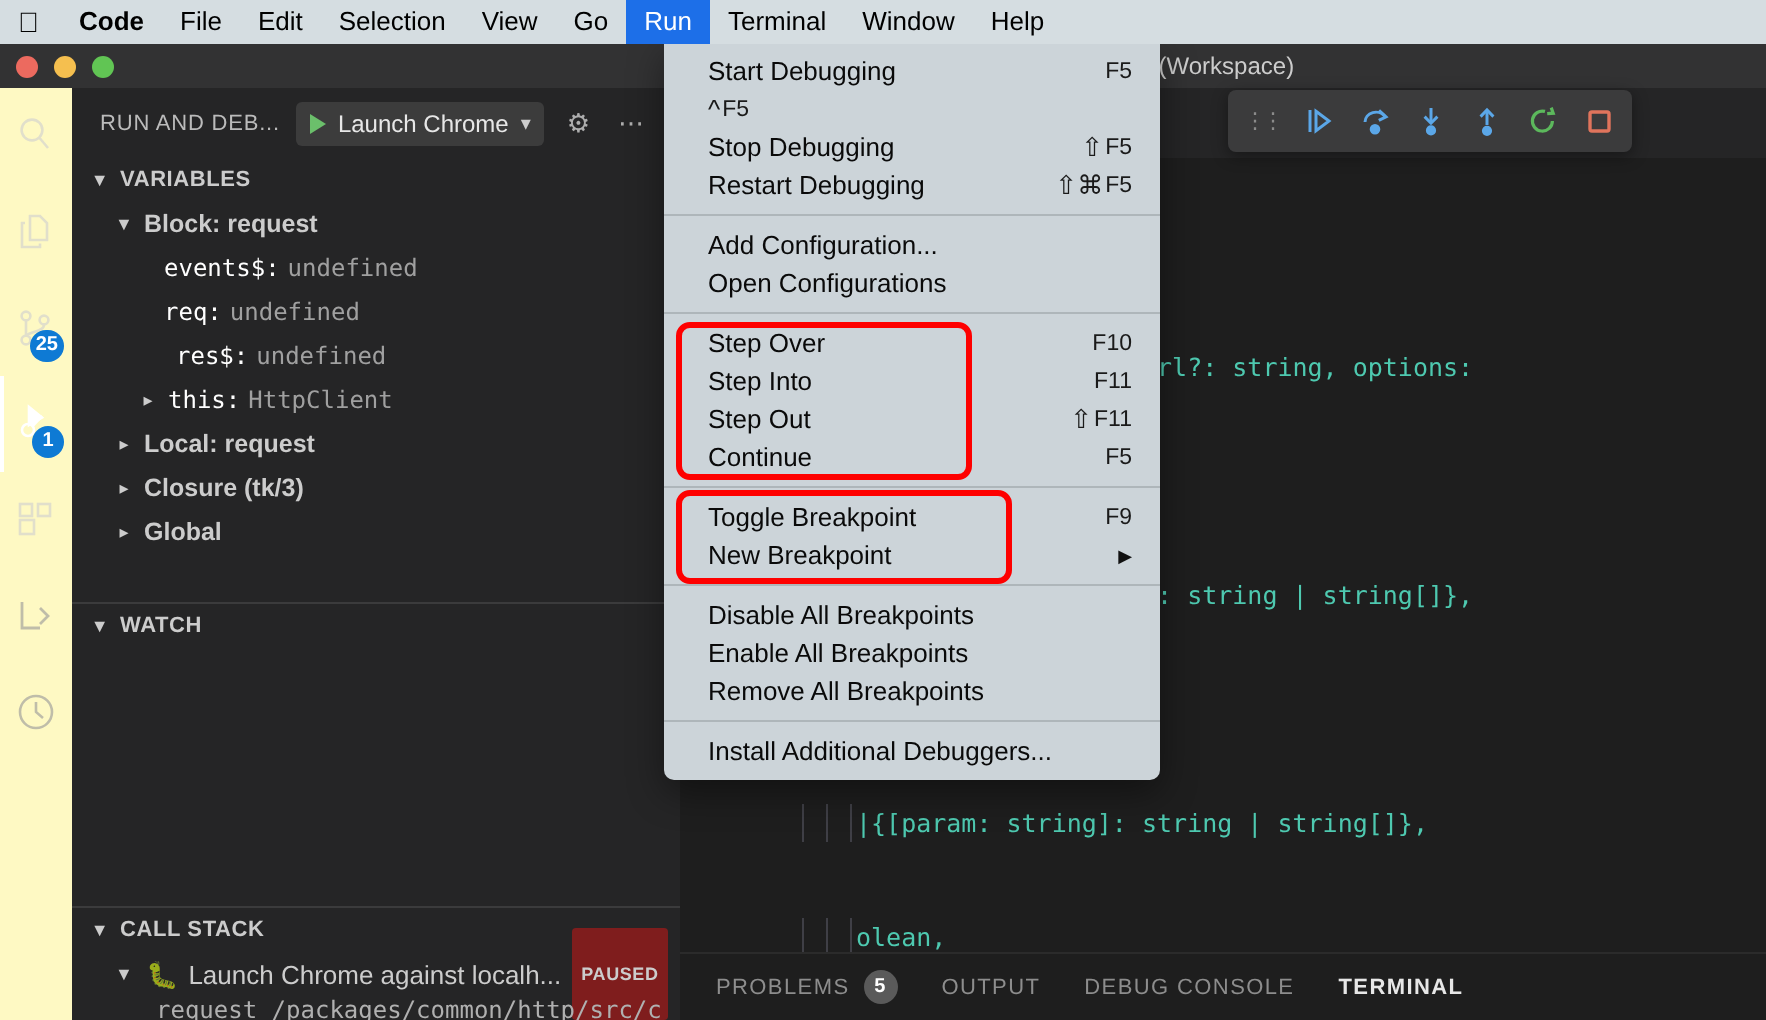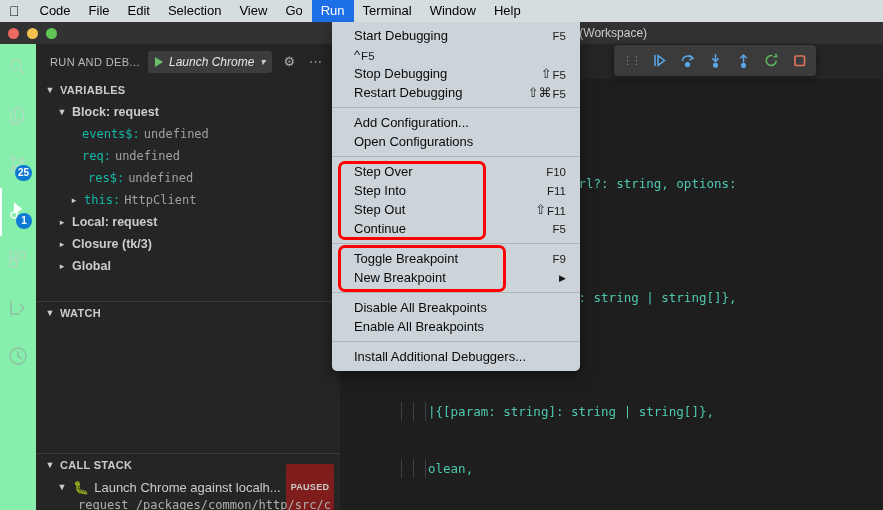--- a/index.html
+++ b/index.html
@@ -15,21 +15,21 @@
   
   .macbar {
     position: absolute; top: 0; left: 0; width: 883px; height: 22px;
     background: #d5dde1;
     display: flex; align-items: center;
     font-size: 13px; color: #000;
     z-index: 40;
   }
   .macbar .apple { padding: 0 11px 0 9px; font-size: 14px; line-height: 1; }
   .macbar .mi { padding: 0 9px; height: 22px; line-height: 22px; white-space: nowrap; }
-  .macbar .mi.bold { font-weight: normal; }
+  .macbar .mi.bold { font-weight: bold; }
   .macbar .mi.active { background: #1d6fe8; color: #fff; }
 
   
   .titlebar {
     position: absolute; top: 22px; left: 0; width: 883px; height: 22px;
     background: #323233; z-index: 5;
   }
   .traffic { position: absolute; top: 28px; left: 8px; display: flex; gap: 8px; z-index: 6; }
   .dot { width: 11px; height: 11px; border-radius: 50%; }
   .dot.r { background: #ec6a5f; }
@@ -38,21 +38,21 @@
   .wintitle {
     position: absolute; top: 22px; left: 0; width: 883px; height: 22px;
     line-height: 22px; text-align: center;
     font-size: 12px; color: #cccccc; z-index: 6;
     padding-left: 240px;
   }
 
   
   .activitybar {
     position: absolute; top: 44px; left: 0; width: 36px; height: 466px;
-    background: #86efac; z-index: 8;
+    background: #fef9c3; z-index: 8;
   }
   .act {
     position: relative; width: 36px; height: 48px;
     display: flex; align-items: center; justify-content: center;
   }
   .act svg { opacity: .62; }
   .act.active svg { opacity: 1; }
   .act.active::before {
     content: ""; position: absolute; left: 0; top: 0; bottom: 0; width: 2px; background: #fff;
   }
@@ -68,41 +68,41 @@
     position: absolute; top: 44px; left: 36px; width: 304px; height: 466px;
     background: #252526; z-index: 7; overflow: hidden;
   }
   .sb-header {
     height: 35px; display: flex; align-items: center; padding: 0 6px 0 14px; gap: 8px;
   }
   .sb-title { font-size: 11px; color: #bbbbbb; letter-spacing: .4px; white-space: nowrap; }
   .launch-select {
     display: flex; align-items: center; gap: 6px;
     background: #3c3c3c; border-radius: 3px; height: 22px; padding: 0 7px;
-    font-size: 12px; color: #e7e7e7; font-style: italic;
+    font-size: 12px; color: #e7e7e7;
   }
   .play-tri {
     width: 0; height: 0; border-left: 8px solid #6bbf6b;
     border-top: 5px solid transparent; border-bottom: 5px solid transparent;
   }
   .chev-d { font-size: 10px; color: #cccccc; }
   .sb-icon { color: #c5c5c5; opacity: .85; padding: 0 3px; font-size: 13px; }
 
   .section-head {
     height: 22px; display: flex; align-items: center; gap: 4px;
     padding-left: 8px; font-size: 11px; font-weight: bold;
     color: #cccccc; letter-spacing: .3px;
   }
   .twisty { font-size: 9px; color: #cccccc; width: 12px; text-align: center; }
   .var-row {
     height: 22px; display: flex; align-items: center; gap: 4px;
     font-size: 13px; color: #cccccc; white-space: nowrap;
   }
   .var-row .mono { font-family: "DejaVu Sans Mono", monospace; font-size: 12px; }
-  .k-pink { color: #14b8a6; }
+  .k-pink { color: #ffffff; }
   .v-gray { color: #a0a0a0; }
   .scope { font-weight: bold; color: #cccccc; font-size: 12.5px; }
   .divider { height: 1px; background: #3b3b3c; margin: 3px 0 0 0; }
 
   .callstack-row {
     height: 22px; display: flex; align-items: center; gap: 5px;
     font-size: 13px; color: #cccccc; padding-left: 20px; white-space: nowrap;
   }
   .paused-badge {
     background: #7f1d1d; color: #cccccc; font-size: 9px; font-weight: bold;
@@ -179,21 +179,21 @@
     box-shadow: 0 6px 18px rgba(0,0,0,.42);
     padding: 4px 0 5px 0; z-index: 30;
     font-size: 13px; color: #0a0a0a;
   }
   .menu-item {
     height: 19px; display: flex; align-items: center;
     padding: 0 14px 0 22px; white-space: nowrap;
   }
   .menu-item .lbl { flex: 1; }
   .menu-item .acc {
-    font-size: 11.5px; color: #1a1a1a; display: flex; align-items: flex-end; gap: 1px;
+    font-size: 11.5px; color: #1a1a1a; display: flex; align-items: center; gap: 1px;
   }
   .menu-item .acc .sym { font-size: 13px; }
   .menu-sep { height: 1px; background: #aeb6ba; margin: 5px 0; }
   .submenu-arrow { font-size: 9px; color: #111; }
 
   
   .annot {
     position: absolute; border: 3px solid #fe0000; border-radius: 7px;
     z-index: 35; pointer-events: none;
   }
@@ -418,20 +418,35 @@
           <path d="M12.6 1.8 L13.6 4.6 L10.6 4.8"></path>
       </svg>
     </span>
     <span class="dt-btn">
       <svg width="17" height="17" viewBox="0 0 17 17" fill="none" stroke="#e0745c" stroke-width="1.7">
         <rect x="4" y="4" width="9.5" height="9.5" rx="1"></rect>
       </svg>
     </span>
   </div>
 
+  <div class="panel">
+    <div class="ptab">
+      <span>PROBLEMS</span>
+      <span class="pbadge">5</span>
+    </div>
+    <div class="ptab">
+      <span>OUTPUT</span>
+    </div>
+    <div class="ptab">
+      <span>DEBUG CONSOLE</span>
+    </div>
+    <div class="ptab active">
+      <span>TERMINAL</span>
+    </div>
+  </div>
 
   <div class="menu">
     <div class="menu-item">
       <span class="lbl">Start Debugging</span>
       <span class="acc">
           <span class="sym"></span>
           <span>F5</span>
         </span>
     </div>
     <div class="menu-item">
@@ -510,20 +525,23 @@
     </div>
 
     <div class="menu-sep"></div>
 
     <div class="menu-item">
       <span class="lbl">Disable All Breakpoints</span>
     </div>
     <div class="menu-item">
       <span class="lbl">Enable All Breakpoints</span>
     </div>
+    <div class="menu-item">
+      <span class="lbl">Remove All Breakpoints</span>
+    </div>
 
     <div class="menu-sep"></div>
 
     <div class="menu-item">
       <span class="lbl">Install Additional Debuggers...</span>
     </div>
   </div>
 
   <div class="annot" style="left:338px; top:161px; width:148px; height:79px;"></div>
   <div class="annot" style="left:338px; top:245px; width:168px; height:47px;"></div>

